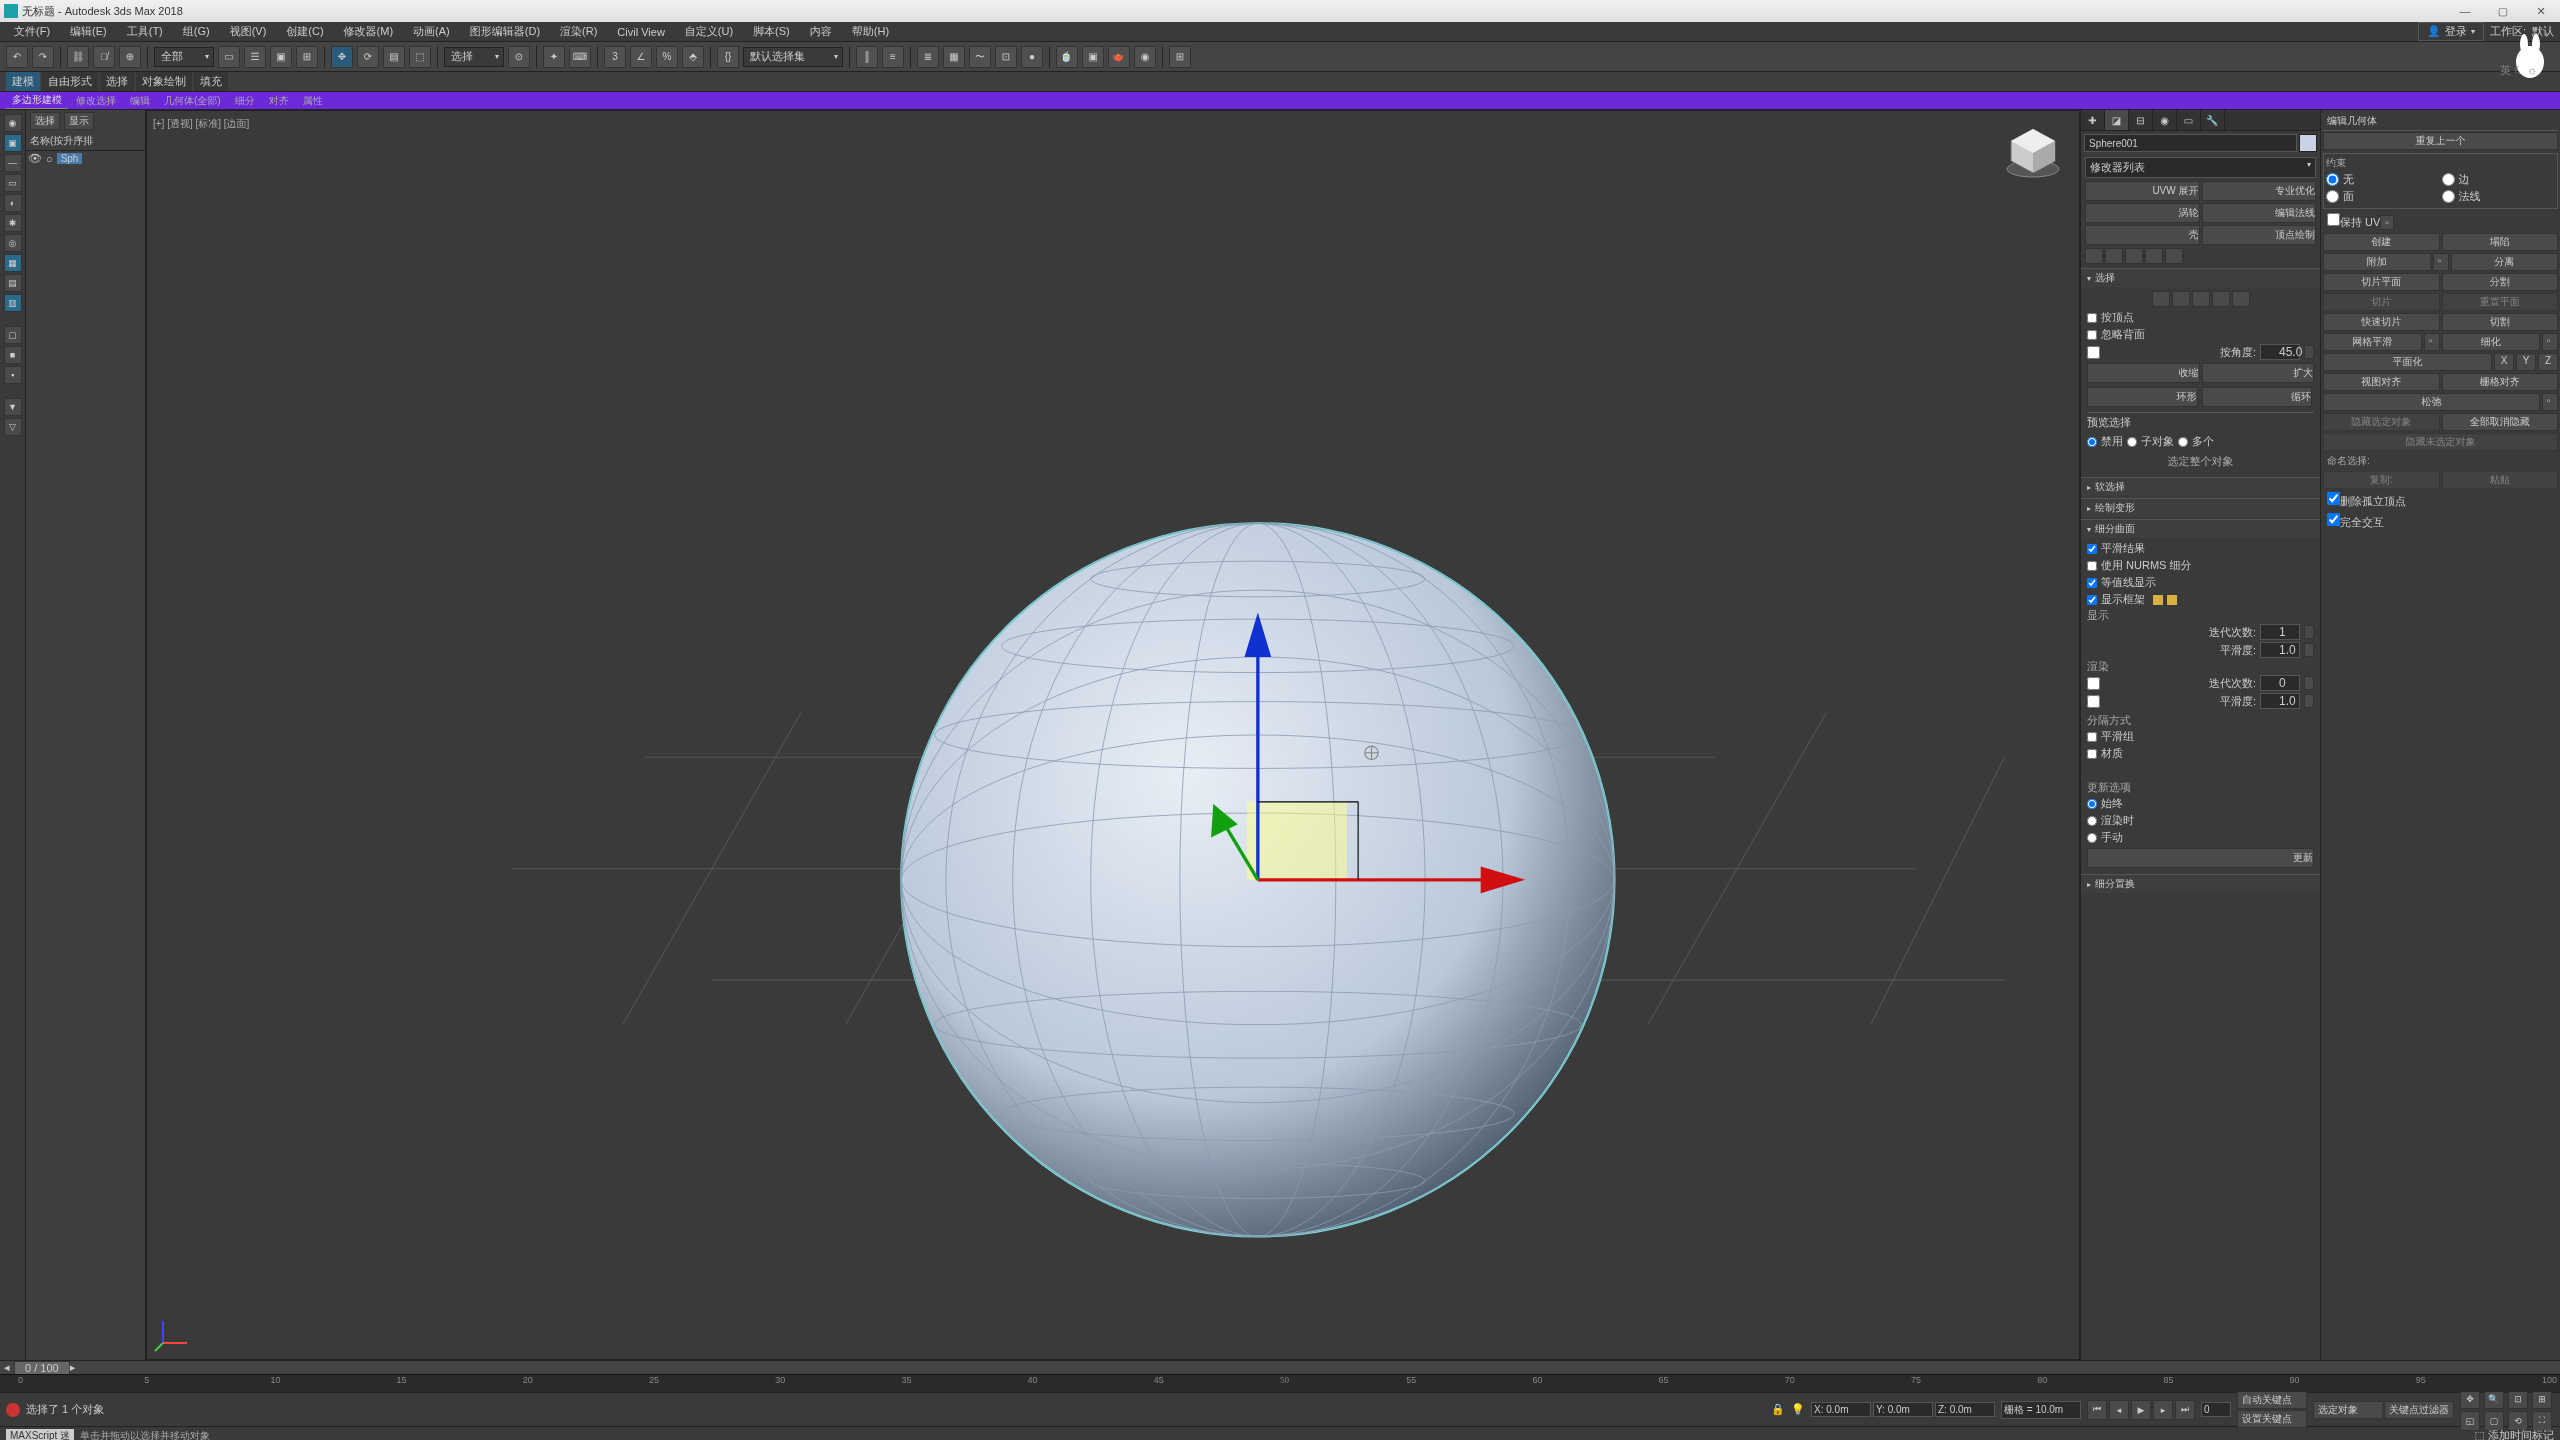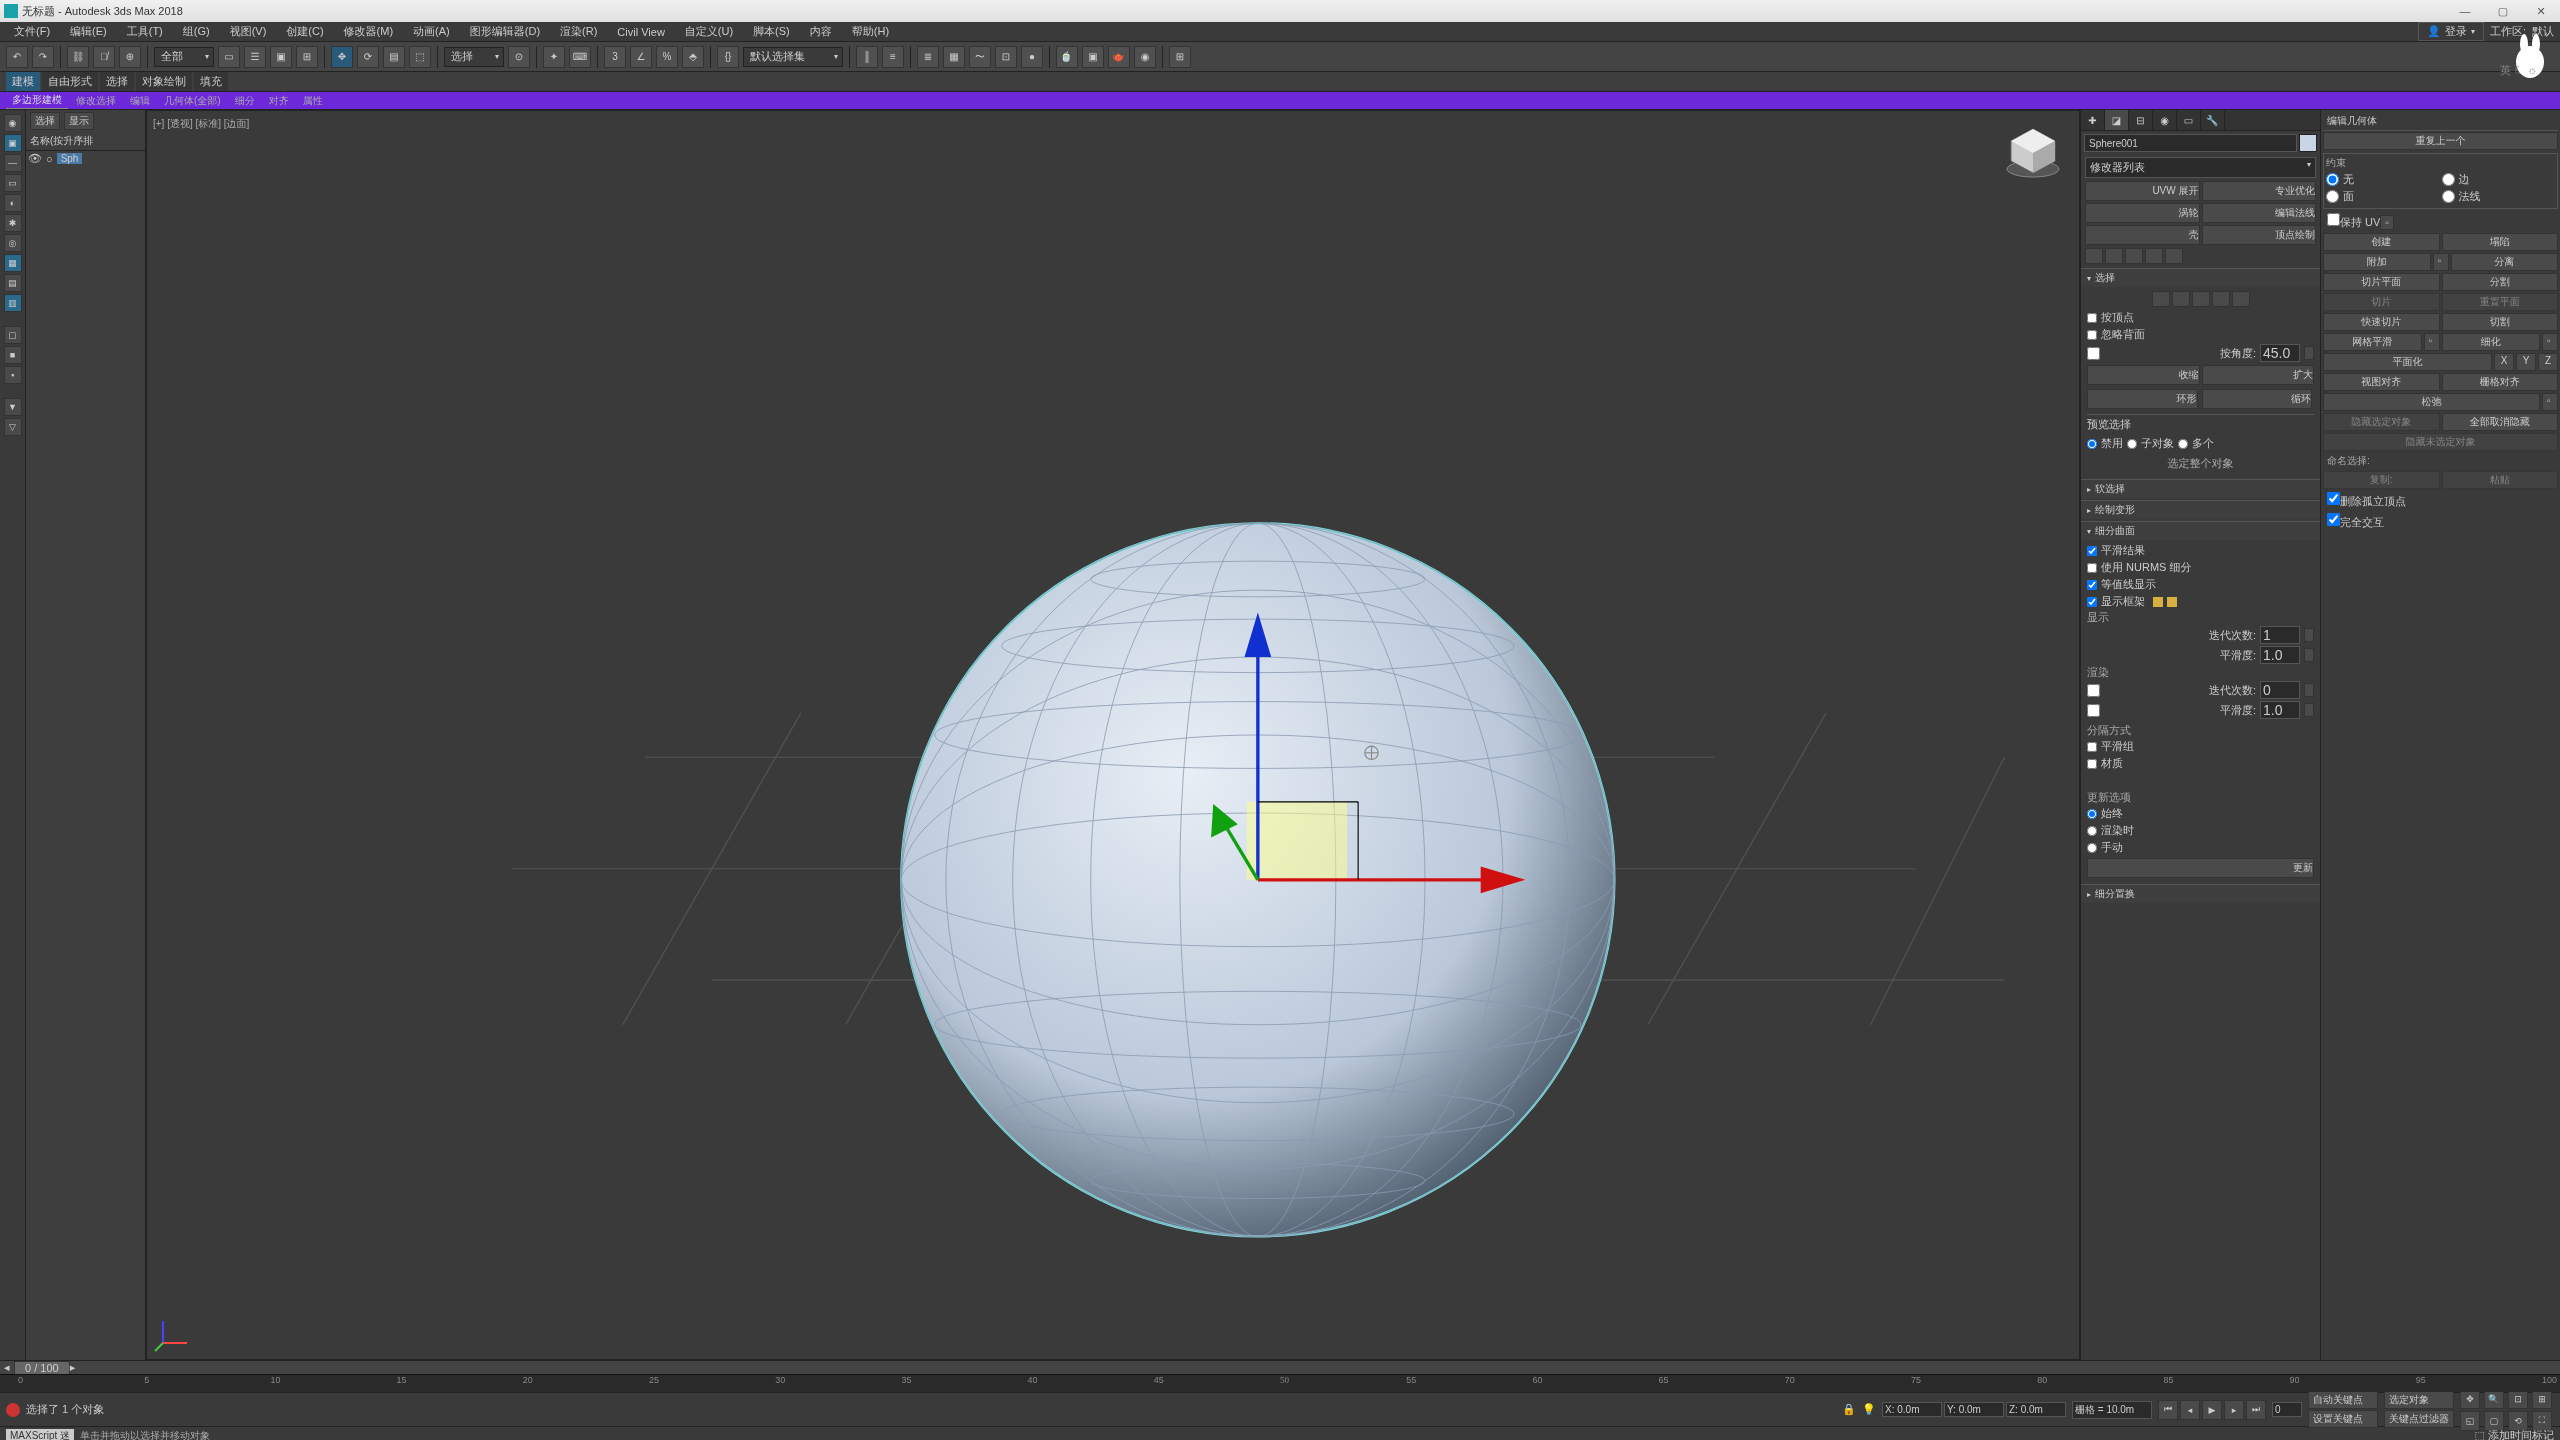--- a/index.html
+++ b/index.html
@@ -57,21 +57,21 @@
 .iconrow .ib{width:18px;height:16px;background:#4a4a4a;border:1px solid #333;cursor:pointer}
 .roll{border-top:1px solid #555;margin-top:2px}
 .roll .rh{padding:2px 6px;background:#3e3e3e;font-size:10px;cursor:pointer;display:flex;align-items:center}
 .roll .rh:before{content:"▸";margin-right:4px;font-size:8px}
 .roll.open .rh:before{content:"▾"}
 .roll .rb{padding:2px 6px;font-size:10px}
 .roll .opt{display:flex;align-items:center;gap:4px;padding:1px 0}
 .roll .opt input[type=checkbox],.roll .opt input[type=radio]{width:10px;height:10px}
 .roll .sp{display:flex;align-items:center;gap:4px;padding:1px 0}
 .roll .sp .lbl{flex:1;text-align:right}
-.roll .sp .num{width:40px;background:#2a2a2a;border:1px solid #555;padding:0 2px;font-size:14px}
+.roll .sp .num{width:40px;background:#2a2a2a;border:1px solid #555;padding:0 18px;font-size:12px}
 .roll .sp .spin{width:10px;height:14px;background:#4a4a4a;border:1px solid #333}
 .smallbtn{background:#4a4a4a;border:1px solid #333;padding:1px 4px;font-size:10px;cursor:pointer}
 .rightpanel{width:240px;background:#3a3a3a;border-left:1px solid #222;display:flex;flex-direction:column;padding:2px}
 .rightpanel .hdr{padding:2px 4px;font-size:10px;border-bottom:1px solid #555;text-align:left}
 .rightpanel .section{border:1px solid #555;margin:2px 0;padding:2px}
 .rightpanel .stitle{font-size:10px;color:#aaa}
 .rightpanel .grid2{display:grid;grid-template-columns:1fr 1fr;gap:2px;padding:2px 0}
 .rightpanel .rb{display:flex;align-items:center;gap:4px;font-size:10px}
 .rightpanel .brow{display:flex;gap:2px;padding:1px 0}
 .rightpanel .brow .bb{flex:1;background:#4a4a4a;border:1px solid #333;text-align:center;padding:1px 0;font-size:10px}
@@ -608,21 +608,21 @@
     <div class="pb">◂</div>
     <div class="pb">▶</div>
     <div class="pb">▸</div>
     <div class="pb">⏭</div>
   </div>
   <div class="cf" style="width:30px">0</div>
   <div style="display:flex;flex-direction:column;gap:1px">
     <div class="smallbtn" style="width:70px">自动关键点</div>
     <div class="smallbtn" style="width:70px">设置关键点</div>
   </div>
-  <div style="display:flex;flex-direction:column;gap:1px">
+  <div style="display:flex;flex-direction:row;gap:1px">
     <div class="smallbtn" style="width:70px">选定对象</div>
     <div class="smallbtn" style="width:70px">关键点过滤器</div>
   </div>
   <div style="display:grid;grid-template-columns:repeat(4,22px);gap:2px">
     <div class="pb">✥</div>
     <div class="pb">🔍</div>
     <div class="pb">⊡</div>
     <div class="pb">⊞</div>
     <div class="pb">◱</div>
     <div class="pb">▢</div>

